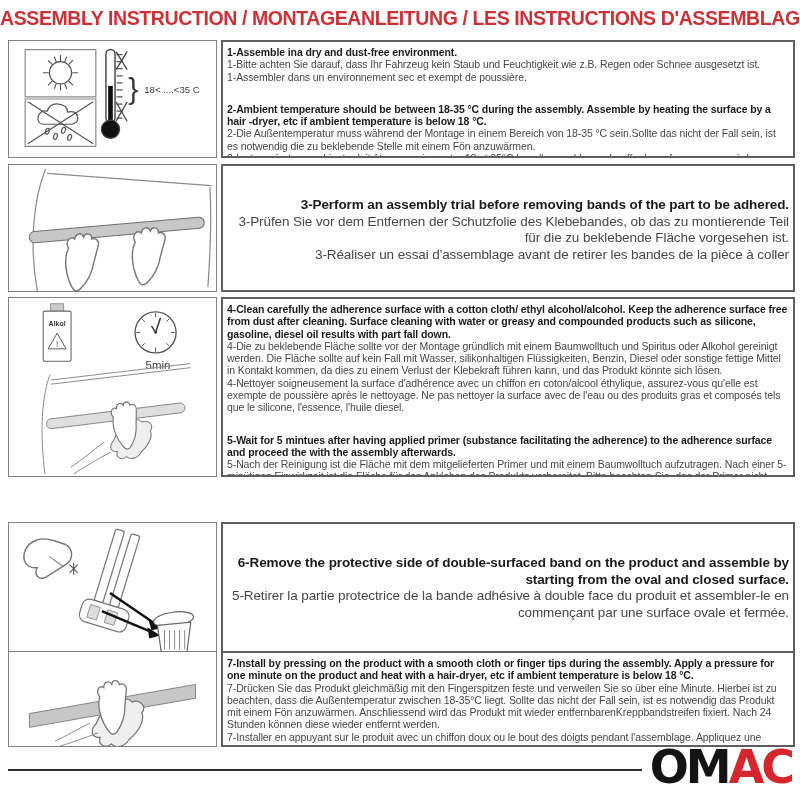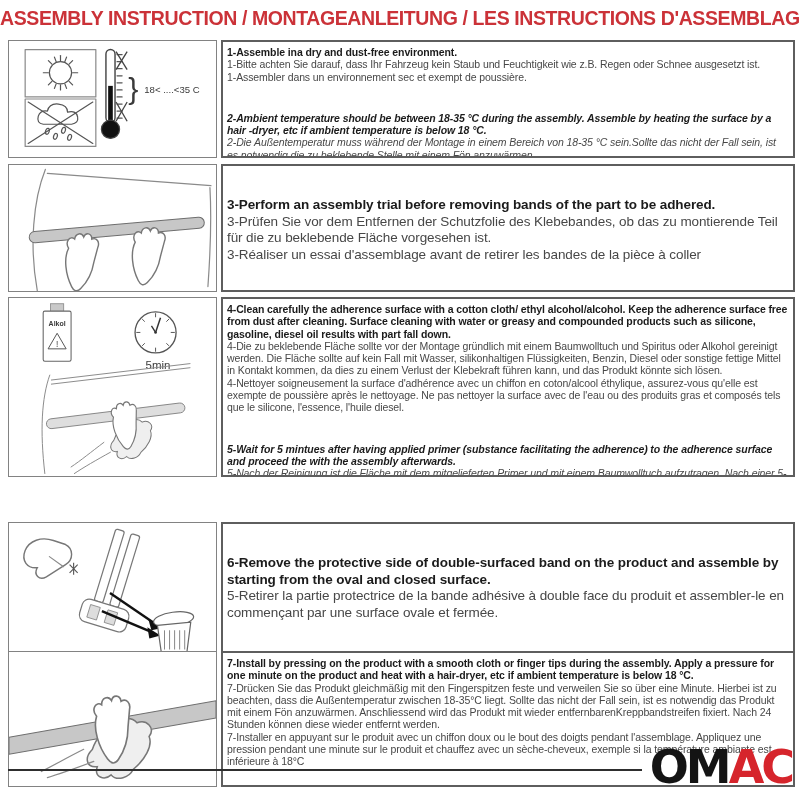--- a/index.html
+++ b/index.html
@@ -8,26 +8,26 @@
   .title{position:absolute;top:7px;left:0;width:800px;text-align:center;
          color:#cb3238;font-weight:bold;font-size:19.5px;letter-spacing:-0.4px;
          white-space:nowrap;}
   .cell{position:absolute;background:#fff;box-sizing:border-box;overflow:hidden;}
   .ill{border:1.5px solid #828282;left:8px;width:209px;}
   .txt{border:2px solid #5e5e5e;left:221px;width:574px;padding:4px 4px;}
   .r1{top:40px;height:118px}
   .r2{top:164px;height:128px}
   .r3{top:297px;height:180px}
   .r4{top:522px;height:147px}
-  .r5{top:651px;height:136px}
+  .r5{top:651px;height:96px}
   .txt p{margin:0;font-size:10.5px;line-height:1.17;color:#474747;letter-spacing:-0.1px;}
   .txt p.en{font-weight:bold;color:#1b1b1b;}
-  .txt .step + .step{margin-top:29px;font-style:italic;}
+  .txt .step + .step{margin-top:20px;}
   .txt.big p{font-size:13.5px;line-height:1.24;}
-  .txt.pt-lg{padding-top:31px;}
+  .txt.pt-lg{padding-top:31px;text-align:right;}
   svg{display:block;width:100%;height:100%;}
   .ln{stroke:#8a8a8a;fill:none;stroke-width:1.2;stroke-linecap:round;stroke-linejoin:round;}
   .lnD{stroke:#555;fill:none;stroke-width:1.2;stroke-linecap:round;stroke-linejoin:round;}
   .hand{fill:#fff;stroke:#777;stroke-width:1.4;}
   .cloth{fill:#efefef;stroke:#777;stroke-width:1.2;}
   .strip{fill:#c7c7c7;stroke:#6e6e6e;stroke-width:1;}
   .stripLight{fill:#dedede;stroke:#777;stroke-width:1;}
   .svgtxt{font-family:"Liberation Sans",sans-serif;fill:#3a3a3a;}
   .footer-rule{position:absolute;left:8px;top:769px;width:634px;height:2px;background:#2e2e2e;}
   .logo{position:absolute;right:8px;top:744px;font-weight:bold;font-size:46px;

